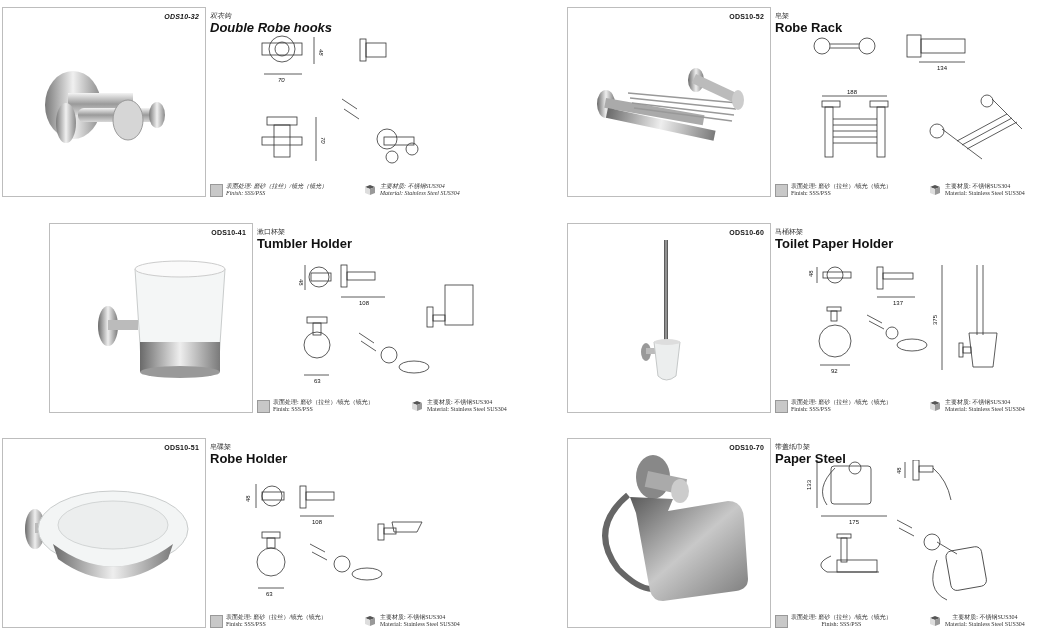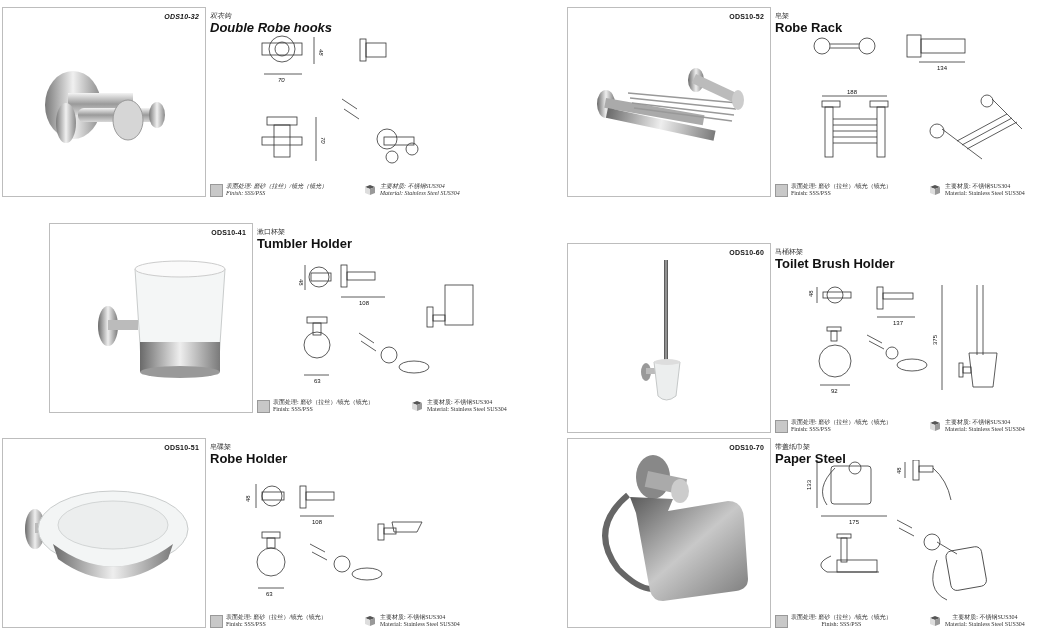--- a/index.html
+++ b/index.html
@@ -213,40 +213,40 @@
       <polygon points="1,3 6,1 11,3 6,5" fill="#555"></polygon>
       <polygon points="1,3 6,5 6,11 1,9" fill="#ddd"></polygon>
       <polygon points="6,5 11,3 11,9 6,11" fill="#999"></polygon>
     </svg>
   <div class="spec material">
     <div>主要材质: 不锈钢SUS304</div>
     <div>Material: Stainless Steel SUS304</div>
   </div>
 </div>
 
-<div class="panel" style="left:567px;top:223px;margin-top:20px;">
+<div class="panel" style="left:567px;top:223px;">
   <div class="photo">
     <svg class="prodimg" viewBox="0 0 202 188">
       <defs>
           <linearGradient id="g4" x1="0" x2="1">
             <stop offset="0" stop-color="#444"></stop>
             <stop offset="0.5" stop-color="#aaa"></stop>
             <stop offset="1" stop-color="#444"></stop>
           </linearGradient>
         </defs>
       <rect x="96" y="16" width="4" height="108" fill="url(#g4)"></rect>
       <ellipse cx="78" cy="128" rx="5" ry="9" fill="#999"></ellipse>
       <rect x="78" y="124" width="10" height="6" fill="#bbb"></rect>
       <path d="M86 118 L112 118 L108 152 Q98 160 90 152 Z" fill="#eceeee" stroke="#c5c8c8"></path>
       <ellipse cx="99" cy="118" rx="13" ry="3" fill="#ddd"></ellipse>
     </svg>
     <span class="code">ODS10-60</span>
   </div>
   <span class="cn">马桶杯架</span>
-  <span class="en">Toilet Brush Holder</span>
+  <span class="en">Toilet Paper Holder</span>
   <svg class="drawing" viewBox="0 0 260 148" fill="none" stroke="#333" stroke-width="0.8">
     <circle cx="48" cy="30" r="8"></circle>
       <rect x="36" y="27" width="28" height="6"></rect>
     <line x1="30" y1="22" x2="30" y2="38"></line>
       <text x="24" y="30" font-size="6" fill="#111" stroke="none" transform="rotate(-90 26 30)">48</text>
     <rect x="90" y="22" width="6" height="22"></rect>
       <rect x="96" y="28" width="30" height="6"></rect>
     <line x1="90" y1="52" x2="128" y2="52"></line>
       <text x="106" y="60" font-size="6" fill="#111" stroke="none">137</text>
     <rect x="40" y="62" width="14" height="4"></rect>

